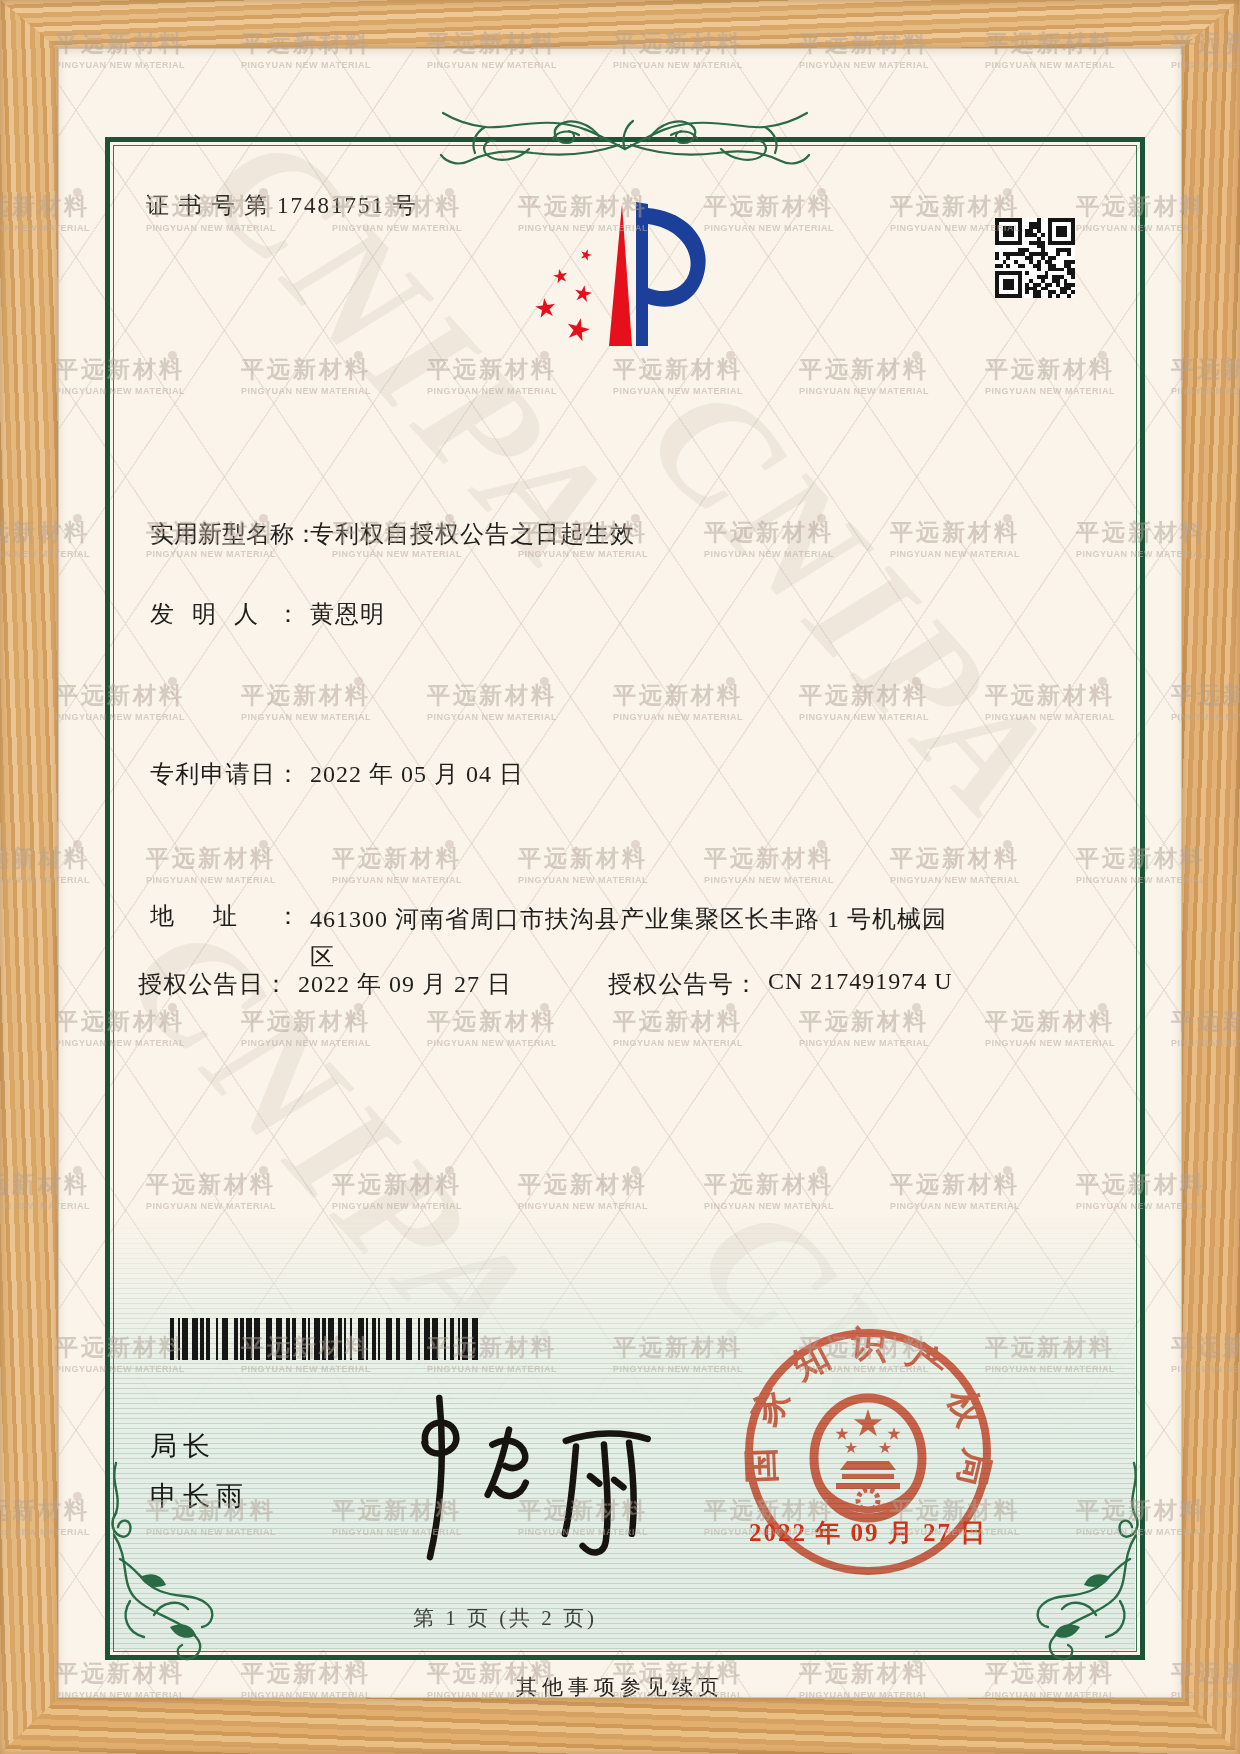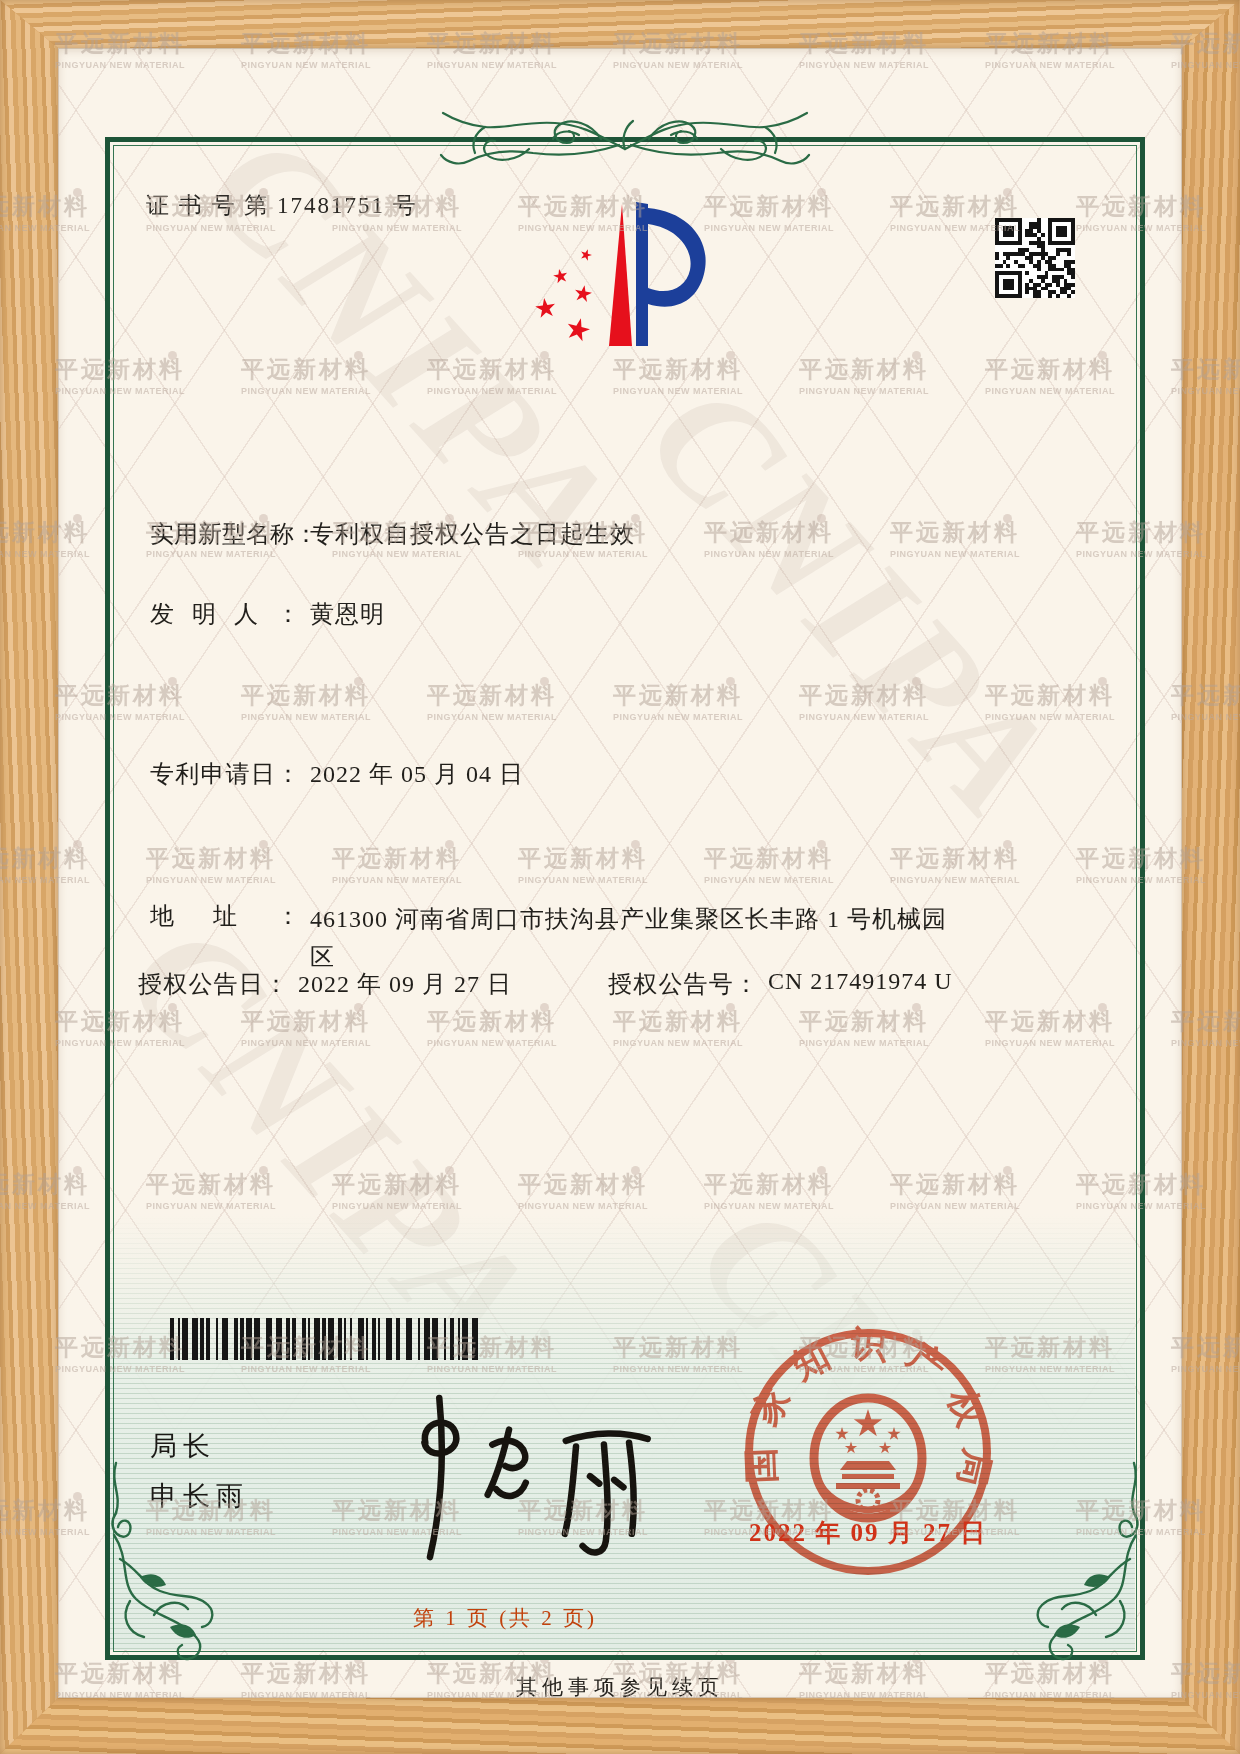--- a/index.html
+++ b/index.html
@@ -49,21 +49,21 @@
   .barcode{position:absolute;left:112px;top:1270px;width:320px;height:42px;z-index:3;}
   .sig-title{position:absolute;left:92px;top:1380px;font-size:27px;letter-spacing:6px;color:#1b1916;
              font-family:Liberation Sans, sans-serif;z-index:3;}
   .sig-name{position:absolute;left:92px;top:1430px;font-size:27px;letter-spacing:6px;color:#1b1916;
             font-family:"Liberation Sans","DejaVu Sans",sans-serif;z-index:3;}
   .signature{position:absolute;left:315px;top:1337px;z-index:4;}
   .seal{position:absolute;left:682px;top:1276px;z-index:4;mix-blend-mode:multiply;}
   .seal-date{position:absolute;left:660px;top:1468px;width:300px;text-align:center;font-size:25px;
              font-weight:700;letter-spacing:2px;color:#d03218;z-index:5;}
   .page-no{position:absolute;left:0;top:1556px;width:894px;text-align:center;font-size:21px;
-           letter-spacing:3px;color:#c2410c;z-index:3;}
+           letter-spacing:3px;color:#404040;z-index:3;}
   .cont{position:absolute;left:0;top:1625px;width:1124px;text-align:center;font-size:21px;
         letter-spacing:5px;color:#26231e;z-index:3;}
   
   .wood{position:absolute;z-index:40;box-shadow:inset 0 0 8px rgba(110,70,30,.35);}
   .wood-top{left:0;top:0;width:1240px;height:48px;
      background:repeating-linear-gradient(178deg,#e7bc83 0 5px,#d4a162 5px 9px,#eec795 9px 14px,#d9a768 14px 19px);
      clip-path:polygon(0 0,1240px 0,1182px 48px,58px 48px);}
   .wood-bottom{left:0;top:1698px;width:1240px;height:56px;
      background:repeating-linear-gradient(182deg,#e2af6f 0 6px,#cf9a58 6px 10px,#eabf83 10px 16px,#d6a263 16px 21px);
      clip-path:polygon(58px 0,1182px 0,1240px 56px,0 56px);}

